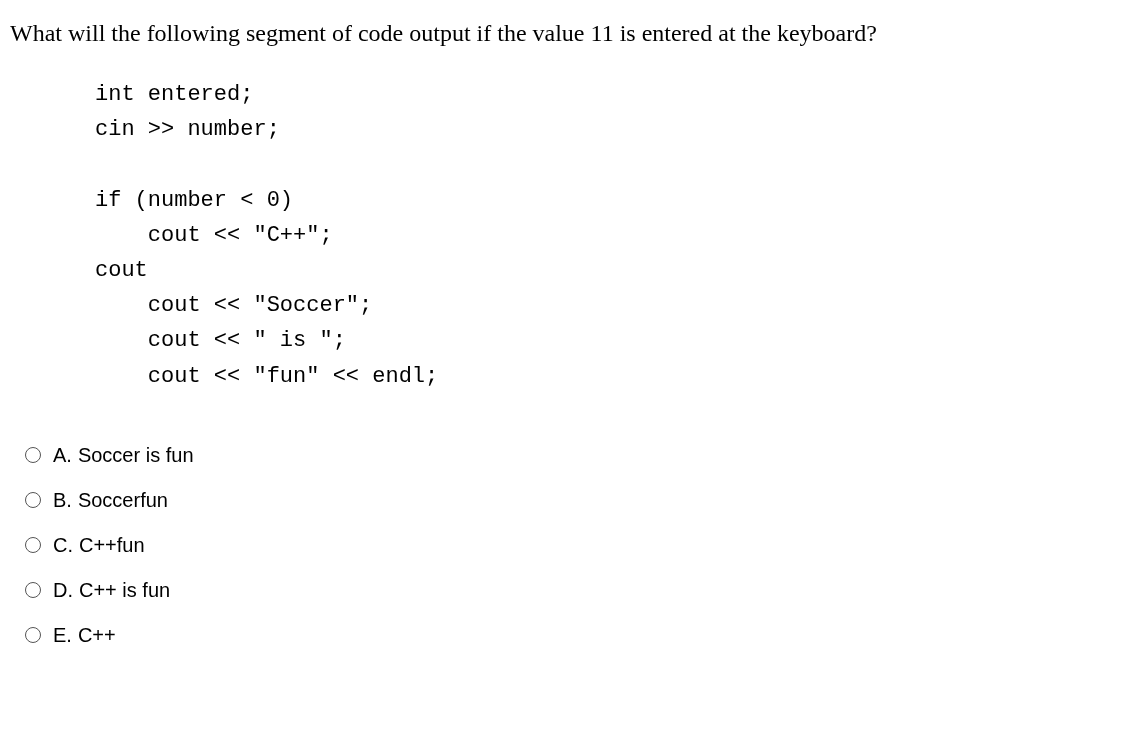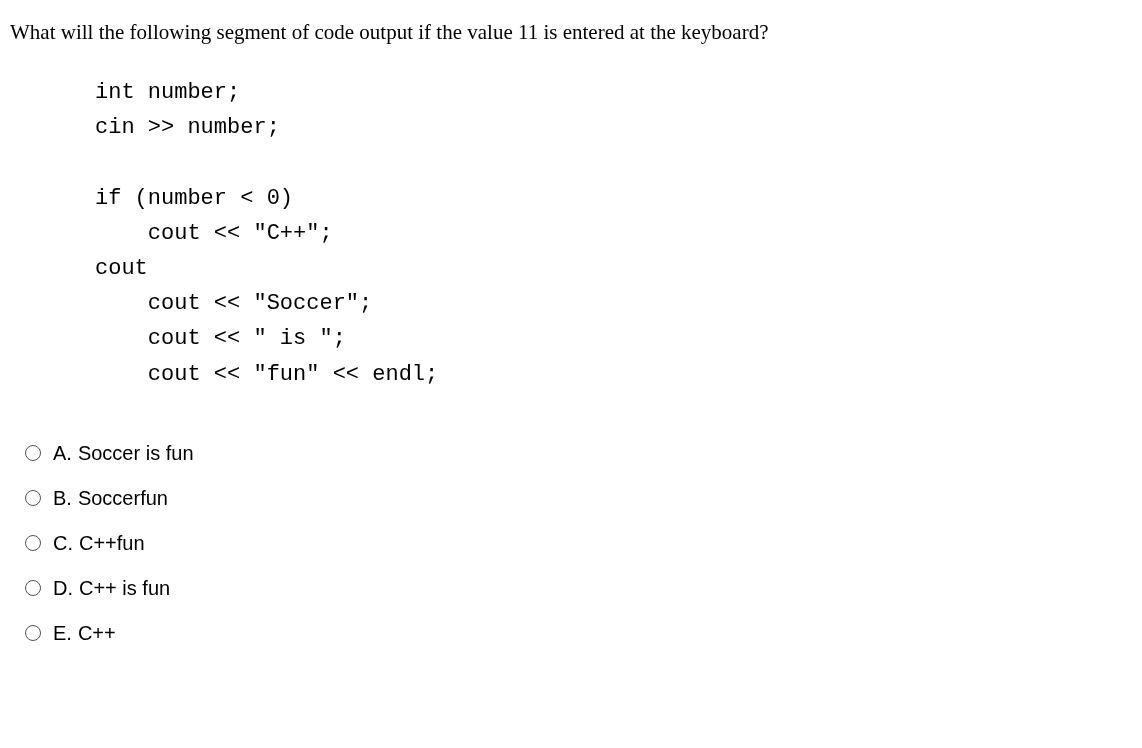--- a/index.html
+++ b/index.html
@@ -7,21 +7,21 @@
       padding: 0;
       box-sizing: border-box;
     }
     body {
       background: #fff;
       font-family: Georgia, 'Times New Roman', serif;
       padding: 20px 10px;
       width: 1142px;
     }
     .question-text {
-      font-size: 21px;
+      font-size: 24px;
       color: #000;
       margin-bottom: 30px;
       font-family: Georgia, 'Times New Roman', serif;
     }
     .code-block {
       font-family: 'Courier New', Courier, monospace;
       font-size: 22px;
       color: #000;
       margin-left: 85px;
       margin-bottom: 50px;
@@ -49,21 +49,21 @@
     }
     .option-letter {
       margin-right: 6px;
     }
   </style>
 </head>
 <body>
 
 <div class="question-text">What will the following segment of code output if the value 11 is entered at the keyboard?</div>
 
-<div class="code-block"><span>int number;</span>
+<div class="code-block"><span>int entered;</span>
 <span>cin &gt;&gt; number;</span>
 <span></span>
 <span>if (number &lt; 0)</span>
 <span>    cout &lt;&lt; "C++";</span>
 <span>cout</span>
 <span>    cout &lt;&lt; "Soccer";</span>
 <span>    cout &lt;&lt; " is ";</span>
 <span>    cout &lt;&lt; "fun" &lt;&lt; endl;</span></div>
 
 <div class="options">

